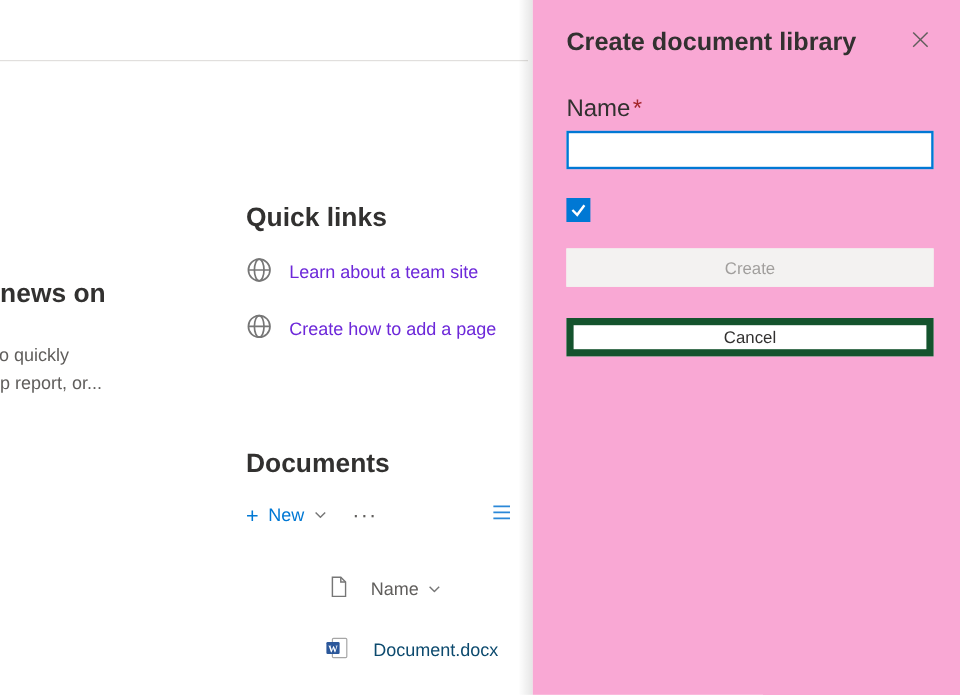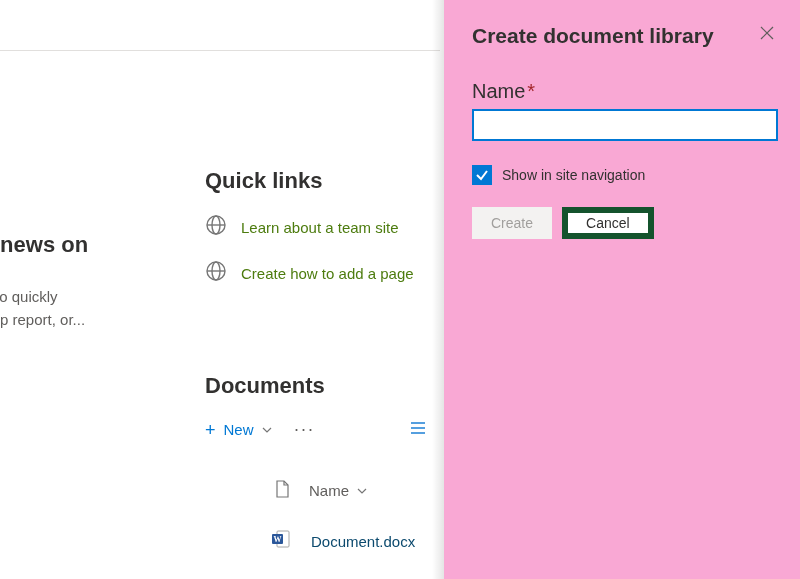--- a/index.html
+++ b/index.html
@@ -67,21 +67,21 @@
     .ql-item {
       display: flex;
       align-items: center;
       gap: 14px;
       margin-bottom: 20px;
       cursor: pointer;
     }
     .ql-item svg { flex-shrink: 0; }
     .ql-label {
       font-size: 15px;
-      color: #4d7c0f;
+      color: #6d28d9;
     }
 
     .documents-section {
       position: absolute;
       left: 205px;
       top: 373px;
       width: 230px;
     }
     .doc-toolbar {
       display: flex;
@@ -231,21 +231,22 @@
       cursor: pointer;
       flex-shrink: 0;
     }
     .check-label {
       font-size: 14px;
       color: #323130;
     }
 
     .btn-row {
       display: flex;
-      gap: 10px;
+      gap: 26px;
+      flex-direction: column;
     }
     .btn {
       height: 32px;
       padding: 0 18px;
       font-size: 14px;
       font-family: inherit;
       cursor: pointer;
       border: 6px solid #14532d;
       background: #fff;
       color: #323130;
@@ -368,20 +369,19 @@
     <input type="text" class="text-input" value="" style="">
   </div>
 
 
   <div class="checkbox-row">
     <div class="checkbox">
       <svg width="14" height="14" viewBox="0 0 14 14" fill="none" stroke="#fff" stroke-width="2">
         <path d="M2 7 L6 11 L12 3"></path>
       </svg>
     </div>
-    <span class="check-label">Show in site navigation</span>
   </div>
 
   <div class="btn-row">
     <button class="btn btn-primary-disabled" disabled="">Create</button>
     <button class="btn">Cancel</button>
   </div>
 </div>
 
 </body></html>

